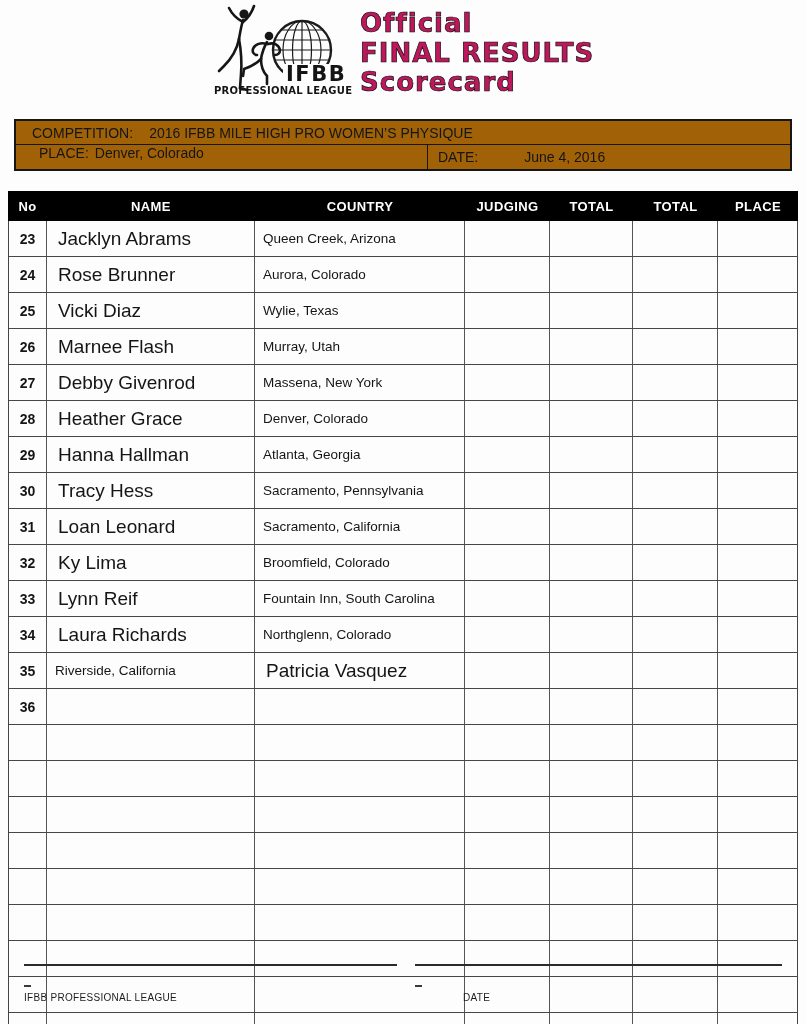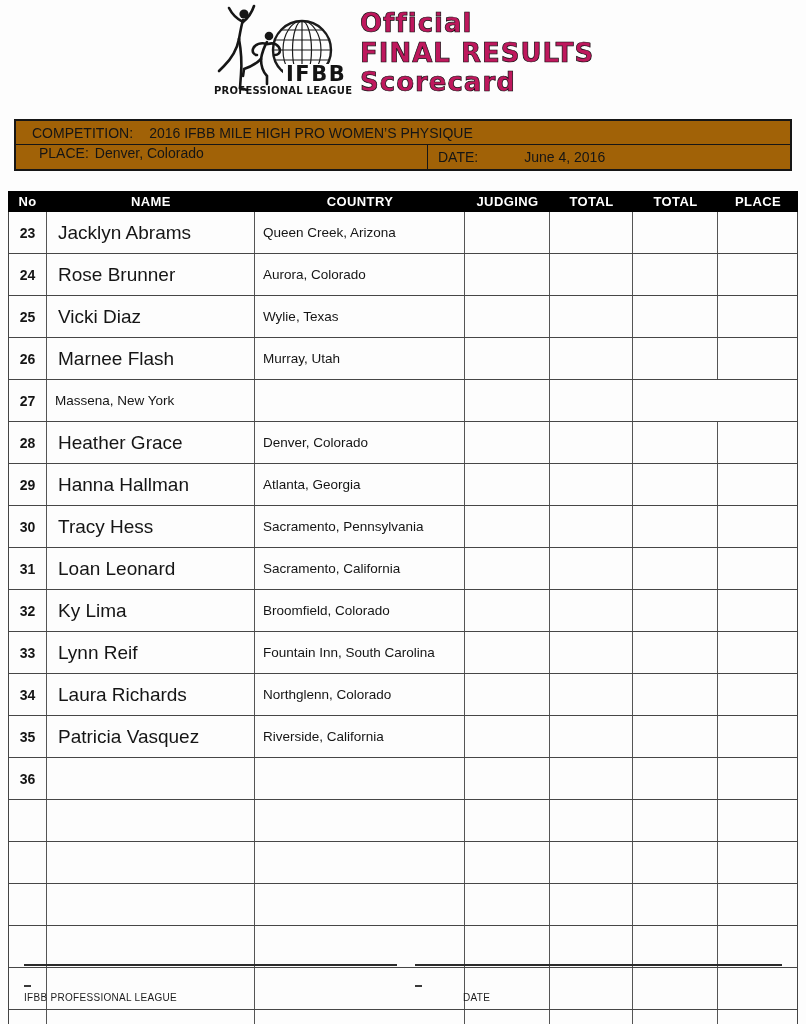--- a/index.html
+++ b/index.html
@@ -37,32 +37,32 @@
   .info-cell-right { flex: 1; height: 100%; display: flex; align-items: center; padding-left: 10px; gap: 32px; }
   .gap16 { margin-left: 16px; }
   .gap14 { margin-left: 14px; }
   .gap6  { margin-left: 6px; }
 
   
   .rtable { position: absolute; left: 8px; top: 191px; width: 790px; }
   .thead {
     display: grid;
     grid-template-columns: 39px 208px 210px 85px 83px 85px 1fr;
-    background: #000; color: #fff; height: 21px;
+    background: #000; color: #fff; height: 30px;
     font-size: 13px; font-weight: bold; letter-spacing: 0.4px;
   }
   .th { display: flex; align-items: center; justify-content: center; }
   .tbody {
     border-left: 1px solid #444; border-right: 1px solid #444;
     border-bottom: 3px solid #9a9a9a;
   }
   .trow {
     display: grid;
     grid-template-columns: 38px 208px 210px 85px 83px 85px 1fr;
-    height: 42px;
+    height: 36px;
     border-bottom: 1px solid #474747;
   }
   .trow:last-child { border-bottom: none; }
   .td { display: flex; align-items: center; border-right: 1px solid #555; overflow: hidden; }
   .td.last { border-right: none; }
   .td.no { justify-content: center; font-weight: bold; font-size: 14px; }
   .td.name { padding-left: 11px; font-size: 19px; }
   .td.country { padding-left: 8px; font-size: 13.5px; }
 
   
@@ -192,20 +192,21 @@
     <div class="td name">Marnee Flash</div>
     <div class="td country">Murray, Utah</div>
     <div class="td score"></div>
     <div class="td score"></div>
     <div class="td score"></div>
     <div class="td score last"></div>
   </div>
 
   <div class="trow">
     <div class="td no">27</div>
+    <div class="td name">Debby Givenrod</div>
     <div class="td country">Massena, New York</div>
     <div class="td score"></div>
     <div class="td score"></div>
     <div class="td score"></div>
     <div class="td score last"></div>
   </div>
 
   <div class="trow">
     <div class="td no">28</div>
     <div class="td name">Heather Grace</div>
@@ -271,22 +272,22 @@
     <div class="td name">Laura Richards</div>
     <div class="td country">Northglenn, Colorado</div>
     <div class="td score"></div>
     <div class="td score"></div>
     <div class="td score"></div>
     <div class="td score last"></div>
   </div>
 
   <div class="trow">
     <div class="td no">35</div>
+    <div class="td country">Riverside, California</div>
     <div class="td name">Patricia Vasquez</div>
-    <div class="td country">Riverside, California</div>
     <div class="td score"></div>
     <div class="td score"></div>
     <div class="td score"></div>
     <div class="td score last"></div>
   </div>
 
   <div class="trow">
     <div class="td no">36</div>
     <div class="td name"></div>
     <div class="td country"></div>

